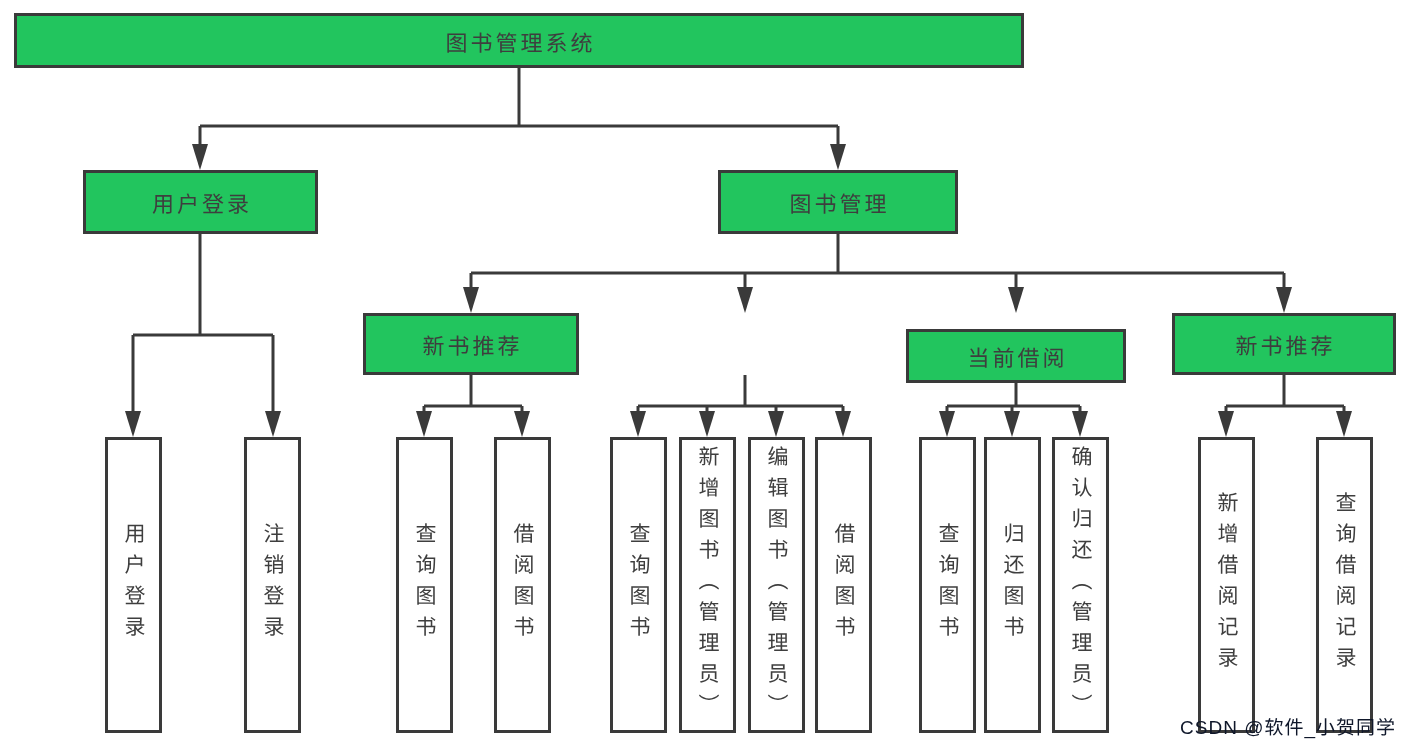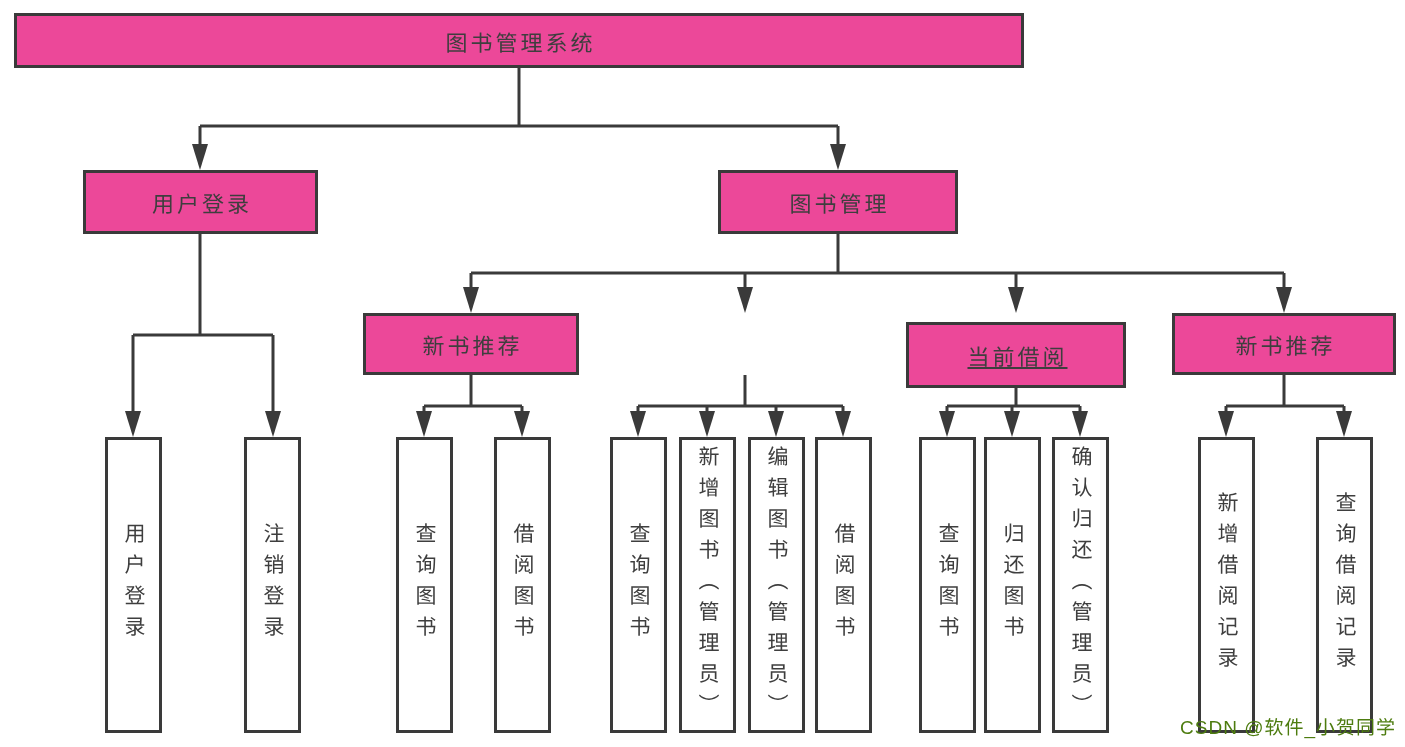--- a/index.html
+++ b/index.html
@@ -19,21 +19,21 @@
     position: absolute;
     left: 0;
     top: 0;
     width: 1405px;
     height: 747px;
   }
   .node {
     position: absolute;
     box-sizing: border-box;
     border: 3px solid #3a3a3a;
-    background: #ec4899;
+    background: #22c55e;
     display: flex;
     align-items: center;
     justify-content: center;
     color: #3e3e3e;
     font-size: 22px;
     letter-spacing: 3px;
     text-indent: 3px;
     white-space: nowrap;
     z-index: 2;
   }
@@ -52,21 +52,21 @@
     color: #3e3e3e;
     font-size: 21px;
     letter-spacing: 10px;
     line-height: 1;
     z-index: 2;
   }
   .watermark {
     position: absolute;
     right: 9px;
     bottom: 8px;
-    color: #4d7c0f;
+    color: #0f172a;
     font-size: 19px;
     letter-spacing: 1px;
     z-index: 3;
     white-space: nowrap;
   }
 </style>
 </head>
 <body>
 
 <div class="canvas">
@@ -110,21 +110,21 @@
       <polygon points="1336,411 1352,411 1344,437"></polygon>
     </g>
   </svg>
 
   <div class="node" style="left:14px; top:13px; width:1010px; height:55px;">图书管理系统</div>
 
   <div class="node" style="left:83px; top:170px; width:235px; height:64px;">用户登录</div>
   <div class="node" style="left:363px; top:313px; width:216px; height:62px;">新书推荐</div>
 
   <div class="node" style="left:718px; top:170px; width:240px; height:64px;">图书管理</div>
-  <div class="node" style="left:906px; top:322px; width:220px; height:66px;text-decoration:underline;">当前借阅</div>
+  <div class="node" style="left:906px; top:329px; width:220px; height:54px;">当前借阅</div>
   <div class="node" style="left:1172px; top:313px; width:224px; height:62px;">新书推荐</div>
 
   <div class="leaf" style="left:105px;">用户登录</div>
   <div class="leaf" style="left:244px;">注销登录</div>
 
   <div class="leaf" style="left:396px;">查询图书</div>
   <div class="leaf" style="left:494px;">借阅图书</div>
 
   <div class="leaf" style="left:610px;">查询图书</div>
   <div class="leaf" style="left:679px;">新增图书（管理员）</div>

